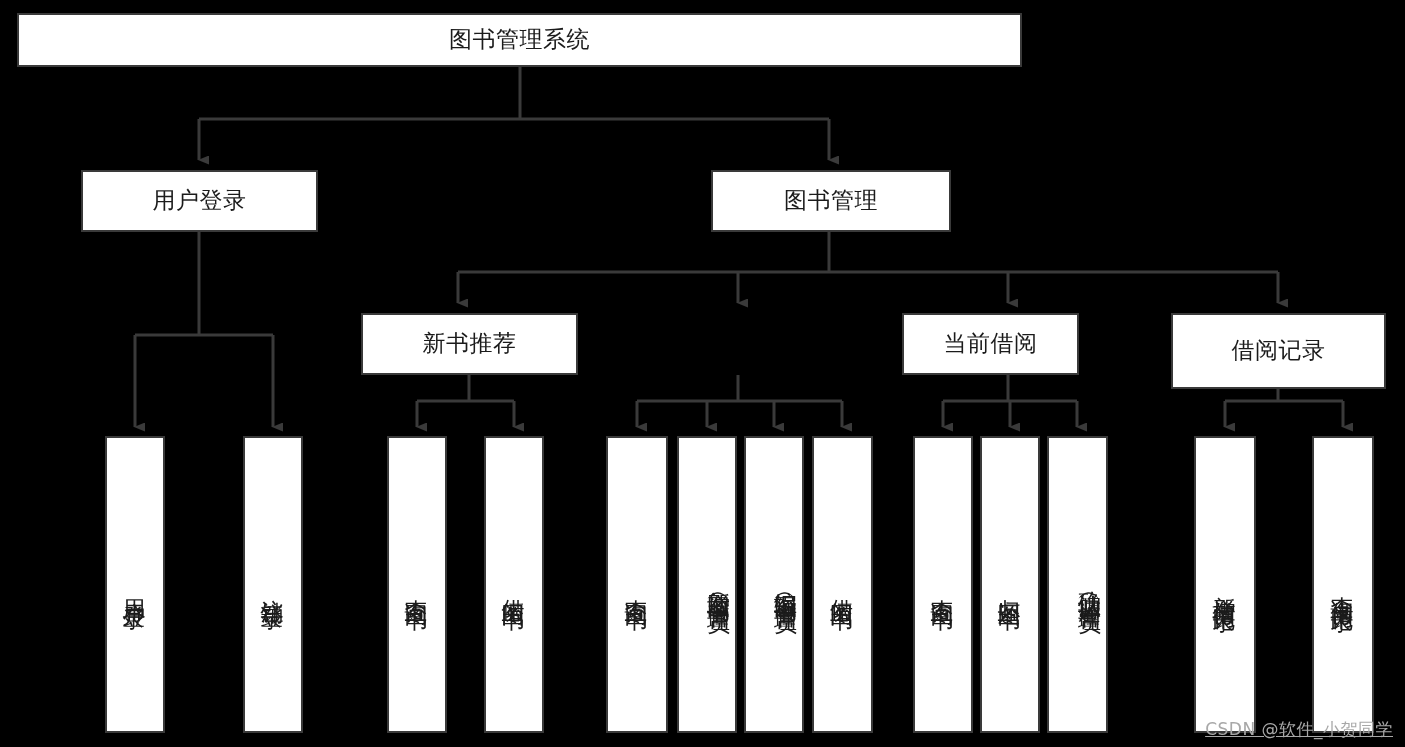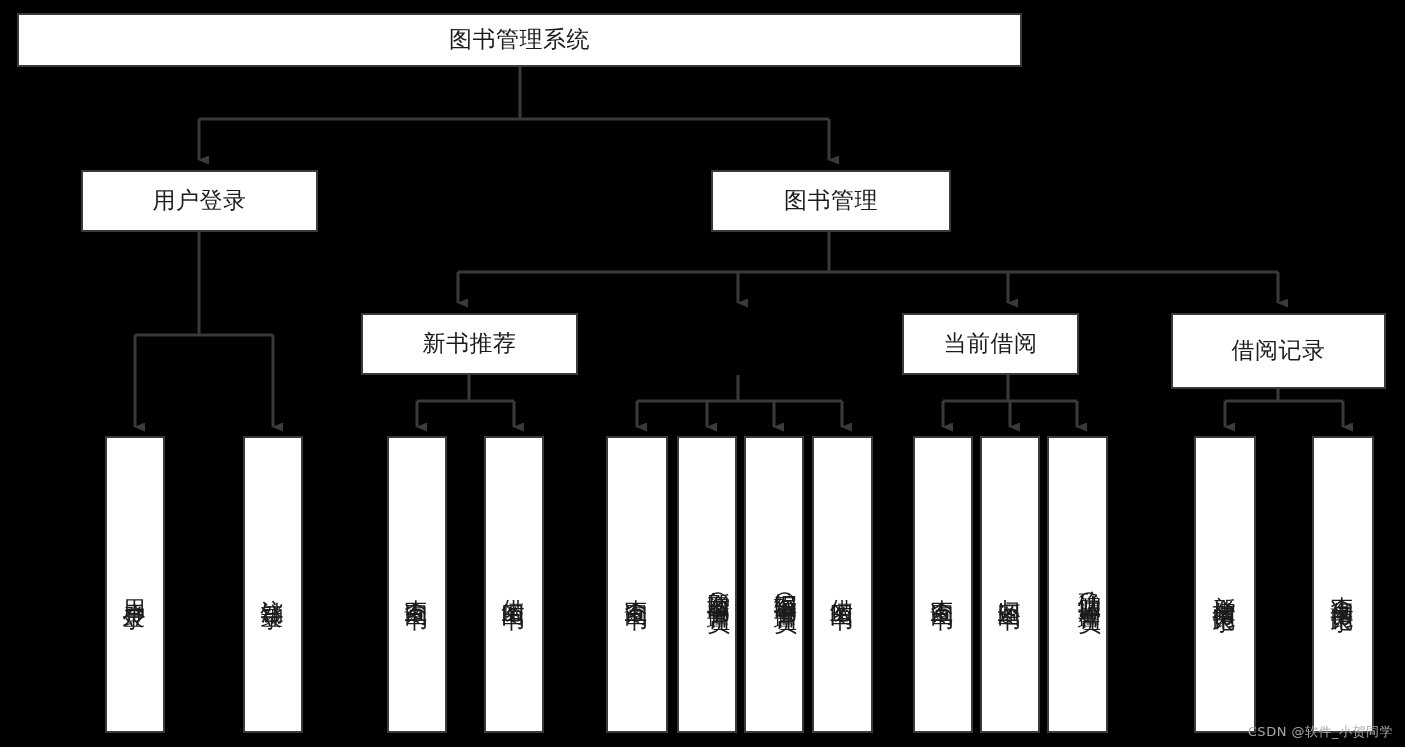--- a/index.html
+++ b/index.html
@@ -49,25 +49,26 @@
     align-items: flex-start;
     justify-content: center;
   }
   .node-v.vcenter {
     align-items: center;
   }
   .watermark {
     position: absolute;
     right: 12px;
     bottom: 6px;
-    font-size: 13px;
+    font-size: 17px;
     color: #a8a8a8;
     letter-spacing: 0.5px;
     z-index: 5;
     white-space: nowrap;
+    text-decoration: underline;
   }
 </style>
 </head>
 <body>
 
 <div id="canvas">
 
   <svg class="edges" viewBox="0 0 1405 747">
     <defs>
       <marker id="arrowhead" markerWidth="9" markerHeight="11" refX="4.5" refY="10" orient="auto" markerUnits="userSpaceOnUse">

